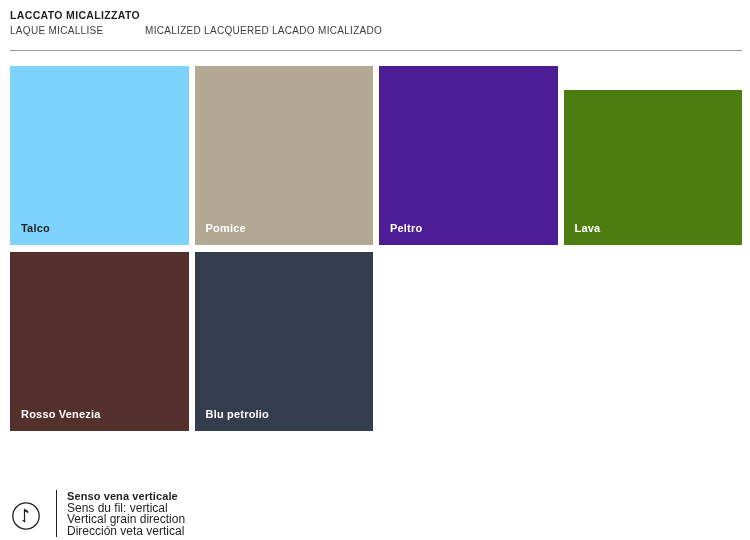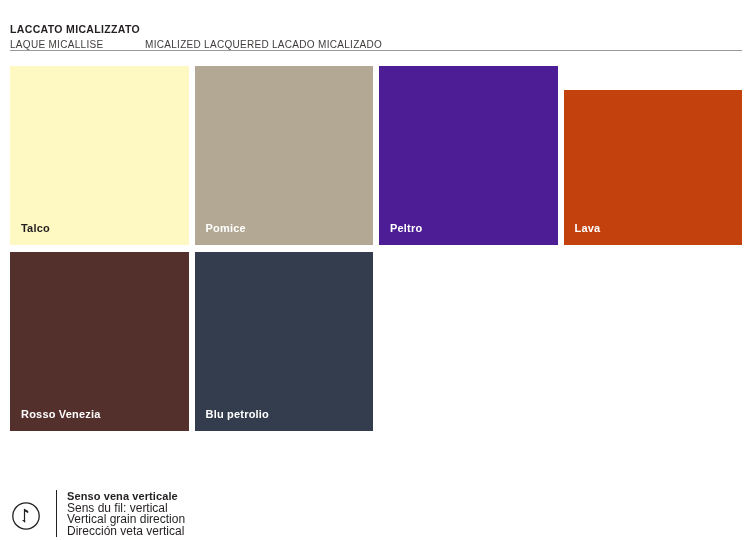--- a/index.html
+++ b/index.html
@@ -21,21 +21,21 @@
   .sheet {
     position: relative;
     width: 750px;
     height: 540px;
     box-sizing: border-box;
   }
 
   .header {
     position: absolute;
     left: 10px;
-    top: 23px;
+    top: 9px;
     width: 732px;
     height: 36px;
   }
   .header-title {
     font-size: 10.5px;
     font-weight: bold;
     letter-spacing: 0.35px;
     color: #231f20;
     line-height: 13px;
     margin: 0;
@@ -156,33 +156,33 @@
     <div class="header-translations">
       <div class="header-translation ht-0">LAQUE MICALLISE</div>
       <div class="header-translation ht-1">MICALIZED LACQUERED</div>
       <div class="header-translation ht-2">LACADO MICALIZADO</div>
     </div>
   </div>
   <div class="header-rule"></div>
 
   <div class="swatch-grid">
 
-    <div class="swatch" style="background-color: #fef9c3;">
+    <div class="swatch" style="background-color: #7dd3fc;">
       <span class="swatch-label on-light">Talco</span>
     </div>
 
     <div class="swatch" style="background-color: rgb(179, 168, 148);">
       <span class="swatch-label on-dark">Pomice</span>
     </div>
 
     <div class="swatch" style="background-color: #4c1d95;">
       <span class="swatch-label on-dark">Peltro</span>
     </div>
 
-    <div class="swatch" style="background-color: #c2410c; margin-top: 24px;">
+    <div class="swatch" style="background-color: #4d7c0f; margin-top: 24px;">
       <span class="swatch-label on-dark">Lava</span>
     </div>
 
 
     <div class="swatch" style="background-color: rgb(84, 48, 44);">
       <span class="swatch-label on-dark">Rosso Venezia</span>
     </div>
 
     <div class="swatch" style="background-color: rgb(52, 61, 78);">
       <span class="swatch-label on-dark">Blu petrolio</span>

